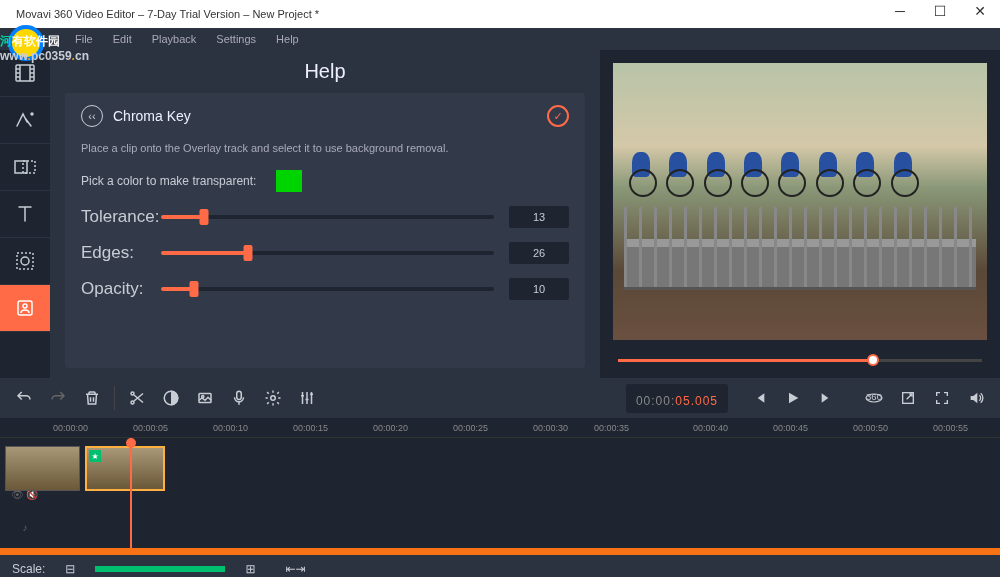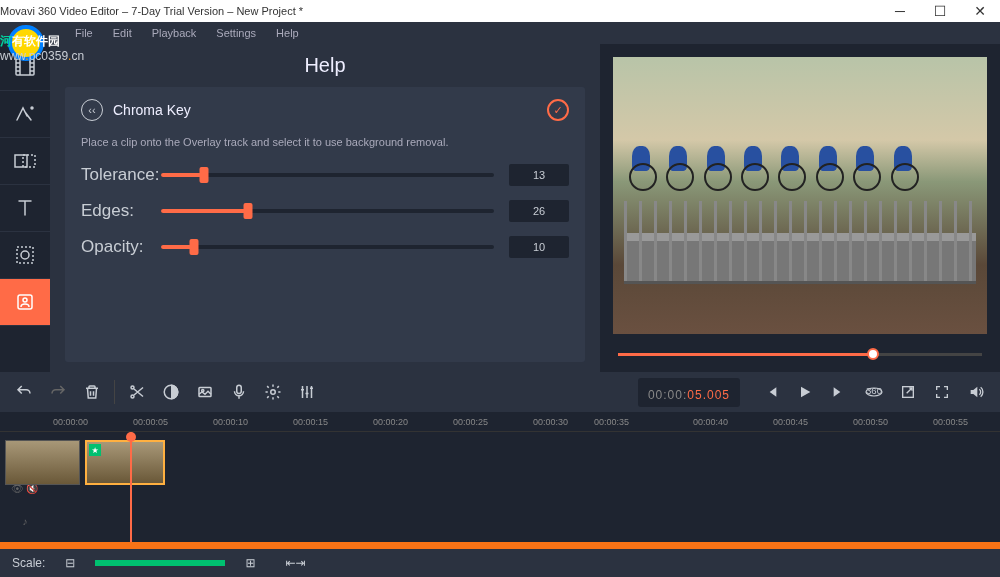--- a/index.html
+++ b/index.html
@@ -1,24 +1,24 @@
 <!DOCTYPE html>
 <html><head>
 <meta charset="utf-8">
 <style>
 *{margin:0;padding:0;box-sizing:border-box;font-family:Arial,sans-serif;font-size:12px;color:#c8cdd4;-webkit-user-select:none;user-select:none}
 body{background:#2b3240;width:1000px;height:577px;overflow:hidden}
-.titlebar{height:22px;background:#fff;display:flex;align-items:center;padding:0 0;position:relative}
+.titlebar{height:28px;background:#fff;display:flex;align-items:center;padding:0 16px;position:relative}
 .title-text{color:#333;font-size:11px}
 .win-ctrls{position:absolute;right:0;top:0;display:flex}
 .win-btn{width:40px;height:22px;display:flex;align-items:center;justify-content:center;color:#333;font-size:14px}
 .watermark{position:absolute;left:0;top:25px;z-index:100;pointer-events:none}
 .w1{font-size:22px;font-weight:bold}
 .w1 .ch{color:#00d4a0}.w1 .ch2{color:#fff}
-.w2{font-size:12px;color:#00d4a0;font-weight:normal;margin-top:-2px}
+.w2{font-size:12px;color:#00d4a0;font-weight:bold;margin-top:-2px}
 .w2 .dot{color:#ff9500}
 .logo-circ{position:absolute;left:8px;top:25px;width:36px;height:36px;border:4px solid #0080ff;border-radius:50%;background:#ffd700;z-index:99}
 .menubar{height:22px;background:#2b3240;display:flex;align-items:center;padding-left:65px}
 .menu-item{padding:0 10px;color:#aab;font-size:11px}
 .content{display:flex;height:328px}
 .sidebar{width:50px;background:#1e2430;display:flex;flex-direction:column}
 .side-btn{height:47px;display:flex;align-items:center;justify-content:center;border-bottom:1px solid #2b3240}
 .side-btn.active{background:#ff6b47}
 .side-icon{width:24px;height:24px;stroke:#c8cdd4;fill:none;stroke-width:1.5}
 .tools-panel{flex:1;background:#2b3240;padding:10px 15px;display:flex;flex-direction:column}
@@ -137,20 +137,24 @@
 
   <div class="tools-panel">
     <div class="tools-title">Help</div>
     <div class="chroma-box">
       <div class="chroma-hdr">
         <div class="back-btn">‹‹</div>
         <div class="chroma-title">Chroma Key</div>
         <div class="apply-btn">✓</div>
       </div>
       <div class="info-text">Place a clip onto the Overlay track and select it to use background removal.</div>
+      <div class="color-row">
+        <span>Pick a color to make transparent:</span>
+        <div class="color-swatch"></div>
+      </div>
       <div class="slider-row">
         <span class="slider-label">Tolerance:</span>
         <div class="slider-track">
             <div class="slider-fill" style="width:13%"></div>
             <div class="slider-thumb" style="left:13%"></div>
           </div>
         <div class="slider-val">13</div>
       </div>
       <div class="slider-row">
         <span class="slider-label">Edges:</span>
@@ -264,21 +268,21 @@
         <svg width="16" height="16" viewBox="0 0 24 24" fill="#c8cdd4">
           <path d="M6 4l14 8-14 8z"></path>
         </svg>
       </div>
     <div class="tb-btn">
         <svg width="16" height="16" viewBox="0 0 24 24" fill="#c8cdd4">
           <path d="M18 5v14M4 5l10 7-10 7z"></path>
         </svg>
       </div>
   </div>
-  <div class="tb-section" style="margin-left:3px">
+  <div class="tb-section" style="margin-left:15px">
     <div class="tb-btn">
         <svg width="20" height="16" viewBox="0 0 24 20" fill="none" stroke="#c8cdd4" stroke-width="1.5">
           <ellipse cx="12" cy="10" rx="10" ry="5"></ellipse>
           <text x="12" y="13" font-size="7" fill="#c8cdd4" text-anchor="middle" stroke="none">360</text>
         </svg>
       </div>
     <div class="tb-btn">
         <svg width="16" height="16" viewBox="0 0 24 24" fill="none" stroke="#c8cdd4" stroke-width="2">
           <rect x="4" y="4" width="16" height="16"></rect>
           <path d="M10 14l8-8M14 6h4v4"></path>

